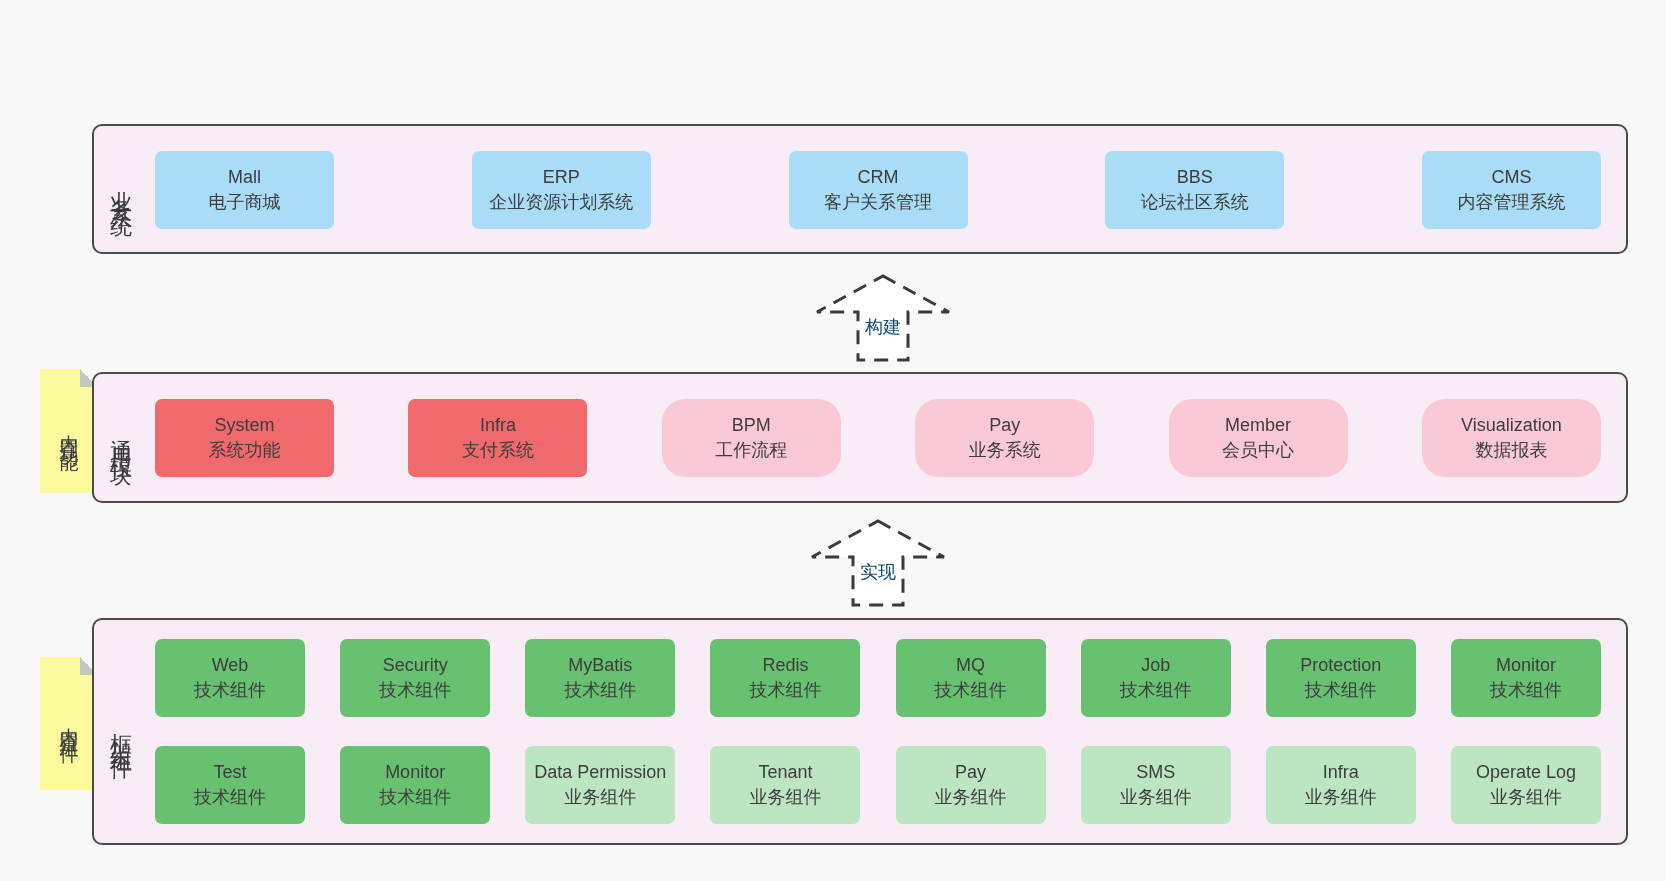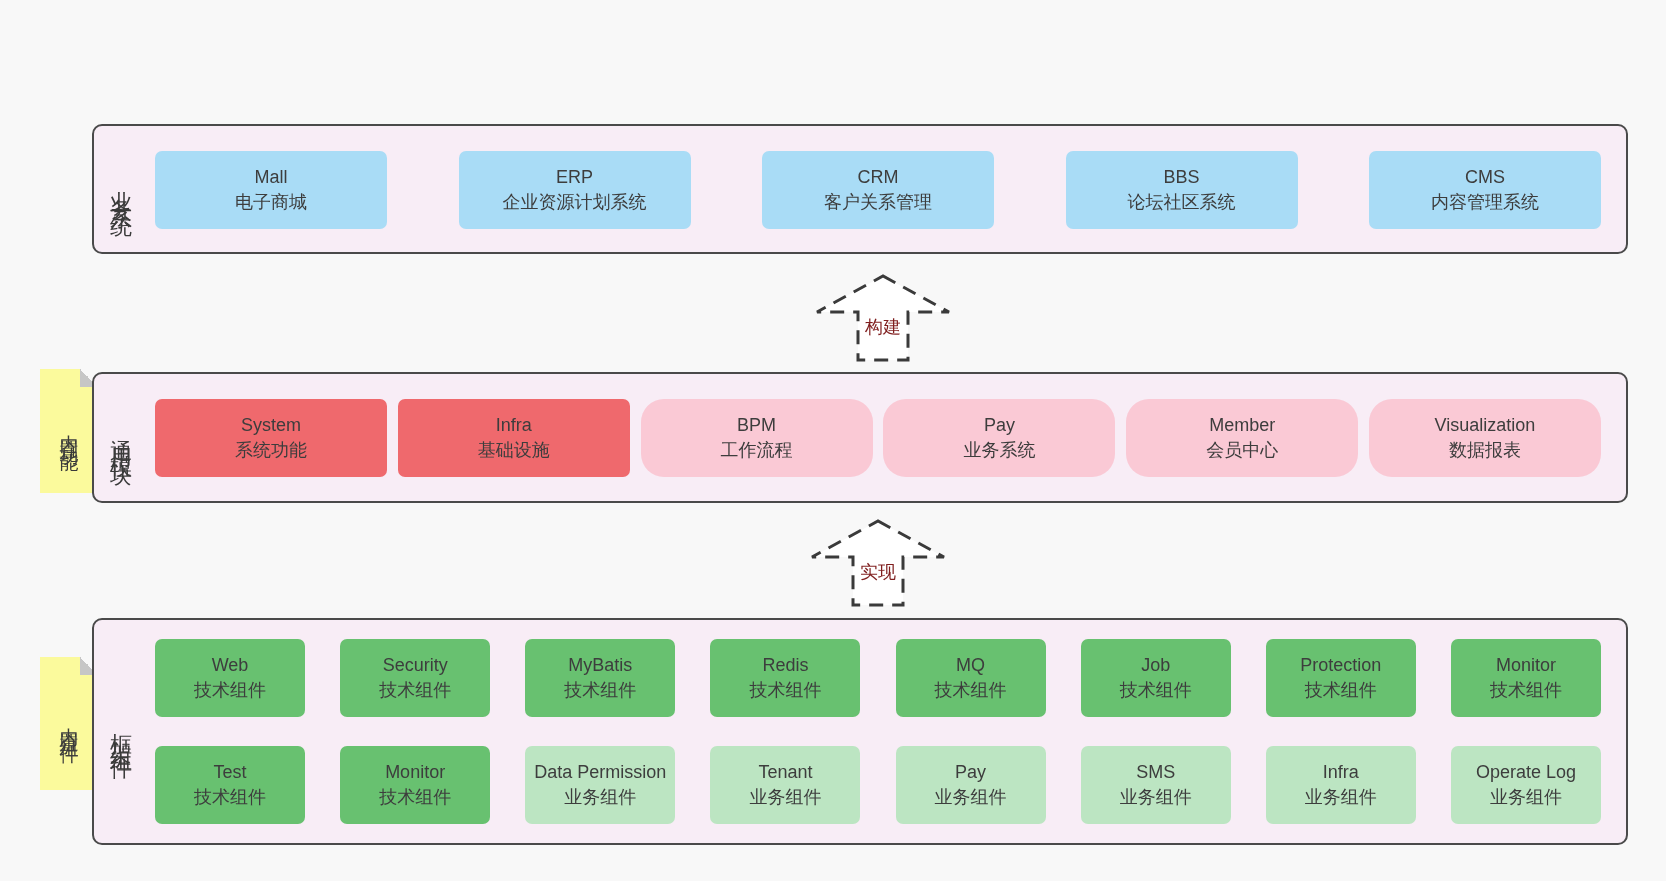--- a/index.html
+++ b/index.html
@@ -28,21 +28,21 @@
   }
   .row-mid{top:25px;}
   .row-fw1{top:19px;}
   .row-fw2{top:126px;}
   .box{
     height:78px;border-radius:7px;flex:none;
     display:flex;flex-direction:column;align-items:center;justify-content:center;
     text-align:center;font-size:18px;line-height:1.4;color:#3d3d3d;
     padding:0 4px;box-sizing:border-box;
   }
-  .w6{width:232px;}
+  .w6{width:179px;}
   .w8{width:150px;}
   .blue{background:#a9dcf6;}
   .red{background:#ef696d;}
   .pink{background:#fac9d5;border-radius:23px;}
   .green{background:#68c170;}
   .lightgreen{background:#bce5c2;}
   .note{
     position:absolute;left:40px;width:58px;background:#fbfa9c;z-index:0;
     display:flex;align-items:center;justify-content:center;
   }
@@ -55,21 +55,21 @@
   .note-label{
     writing-mode:vertical-rl;text-orientation:upright;
     font-size:19px;letter-spacing:6px;color:#3a3a3a;white-space:nowrap;
   }
   .arrow{position:absolute;width:136px;height:90px;z-index:0;}
   #arrow-build{left:815px;top:273px;}
   #arrow-implement{left:810px;top:518px;}
   .arrow svg{display:block;}
   .arrow-label{
     position:absolute;left:50%;top:42px;transform:translateX(-50%);
-    font-size:18px;color:#7f1d1d;background:#ffffff;padding:0 1px;white-space:nowrap;
+    font-size:18px;color:#0c4a6e;background:#ffffff;padding:0 1px;white-space:nowrap;
   }
 </style>
 </head>
 <body>
 
 <div class="band" id="band-business">
   <div class="side-label">业务系统</div>
   <div class="row row-mid">
     <div class="box w6 blue">
       <div>Mall</div>
@@ -107,21 +107,21 @@
 </div>
 <div class="band" id="band-modules">
   <div class="side-label">通用模块</div>
   <div class="row row-mid">
     <div class="box w6 red">
       <div>System</div>
       <div>系统功能</div>
     </div>
     <div class="box w6 red">
       <div>Infra</div>
-      <div>基础设施</div>
+      <div>支付系统</div>
     </div>
     <div class="box w6 pink">
       <div>BPM</div>
       <div>工作流程</div>
     </div>
     <div class="box w6 pink">
       <div>Pay</div>
       <div>业务系统</div>
     </div>
     <div class="box w6 pink">

